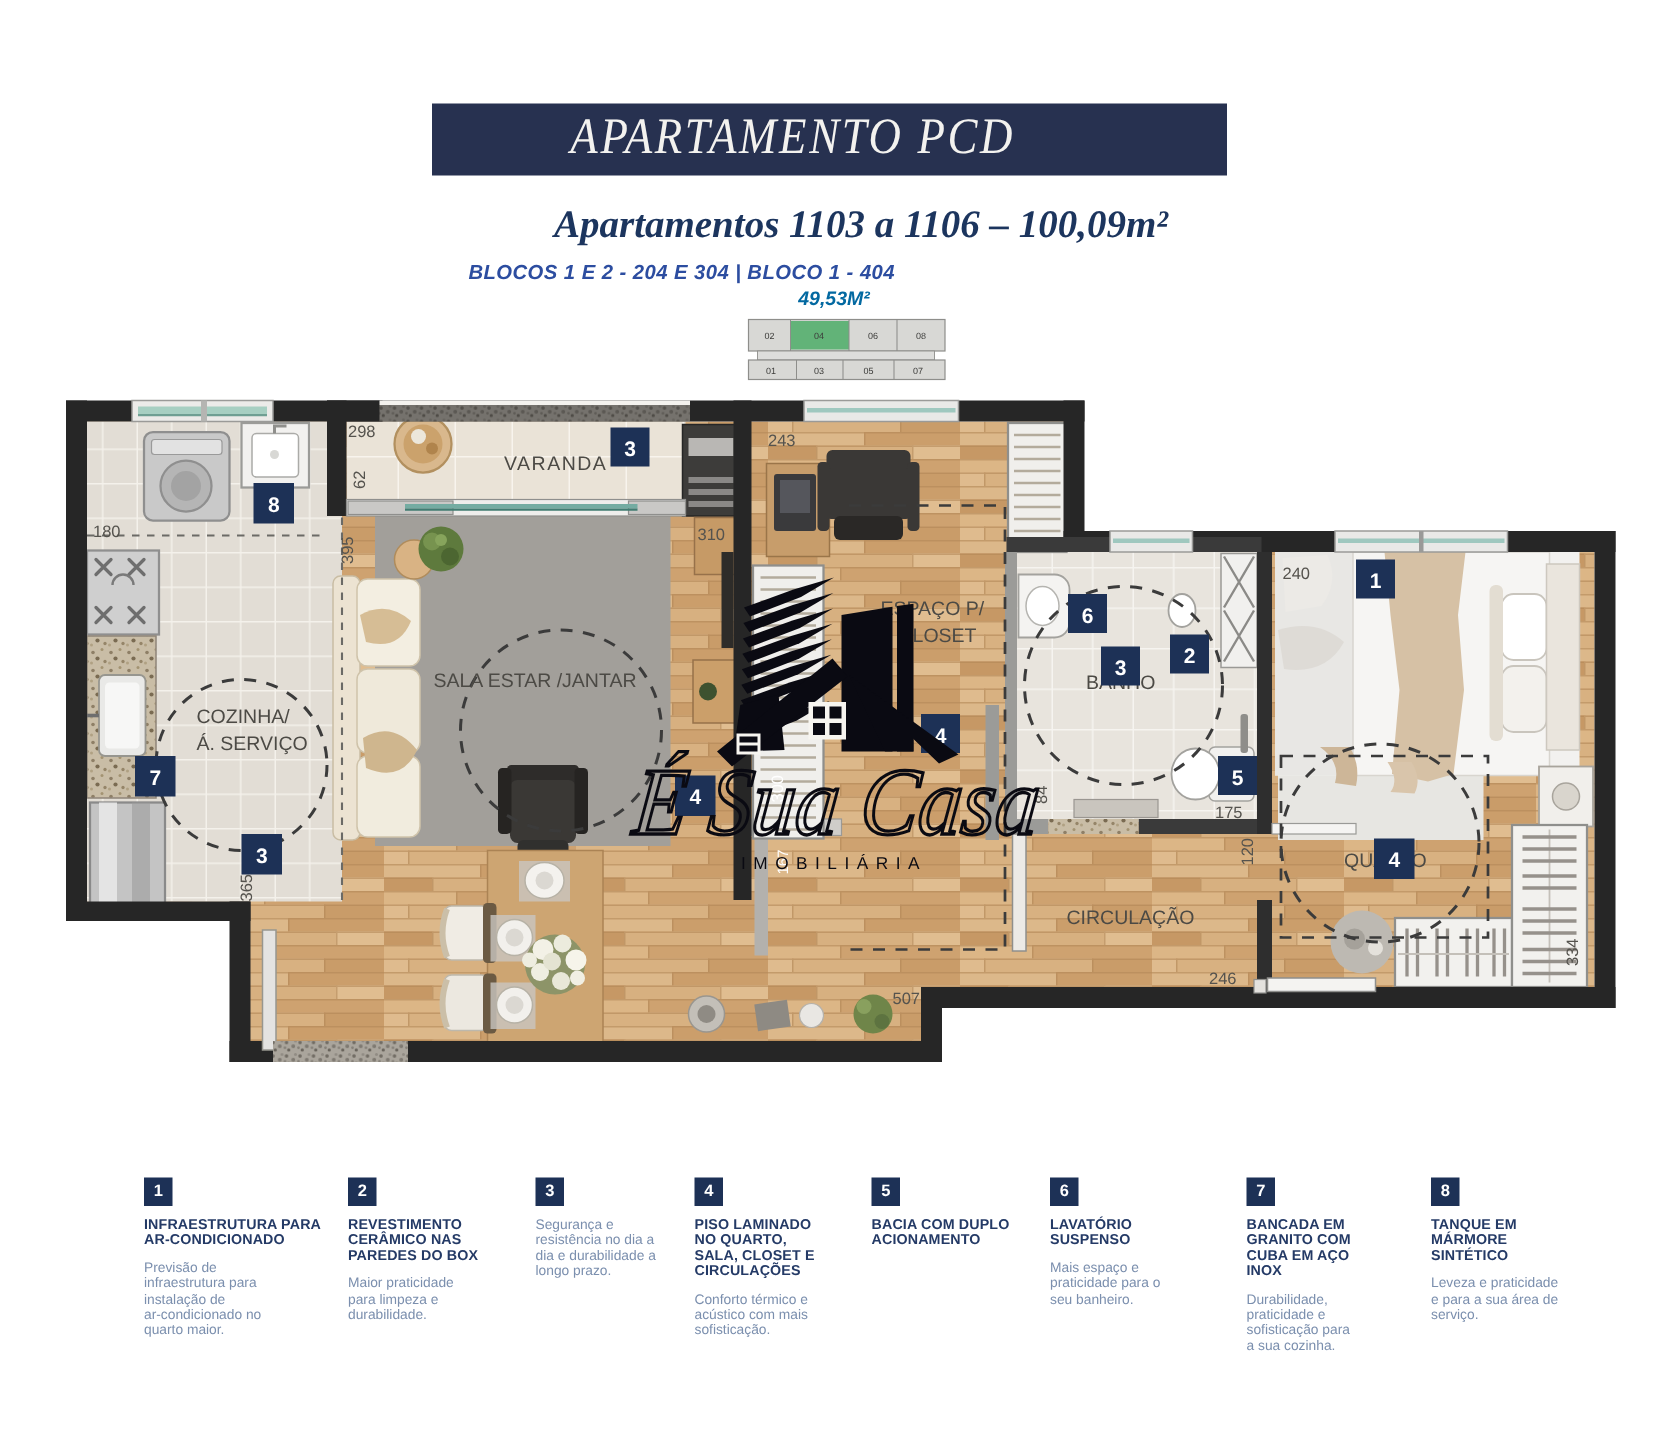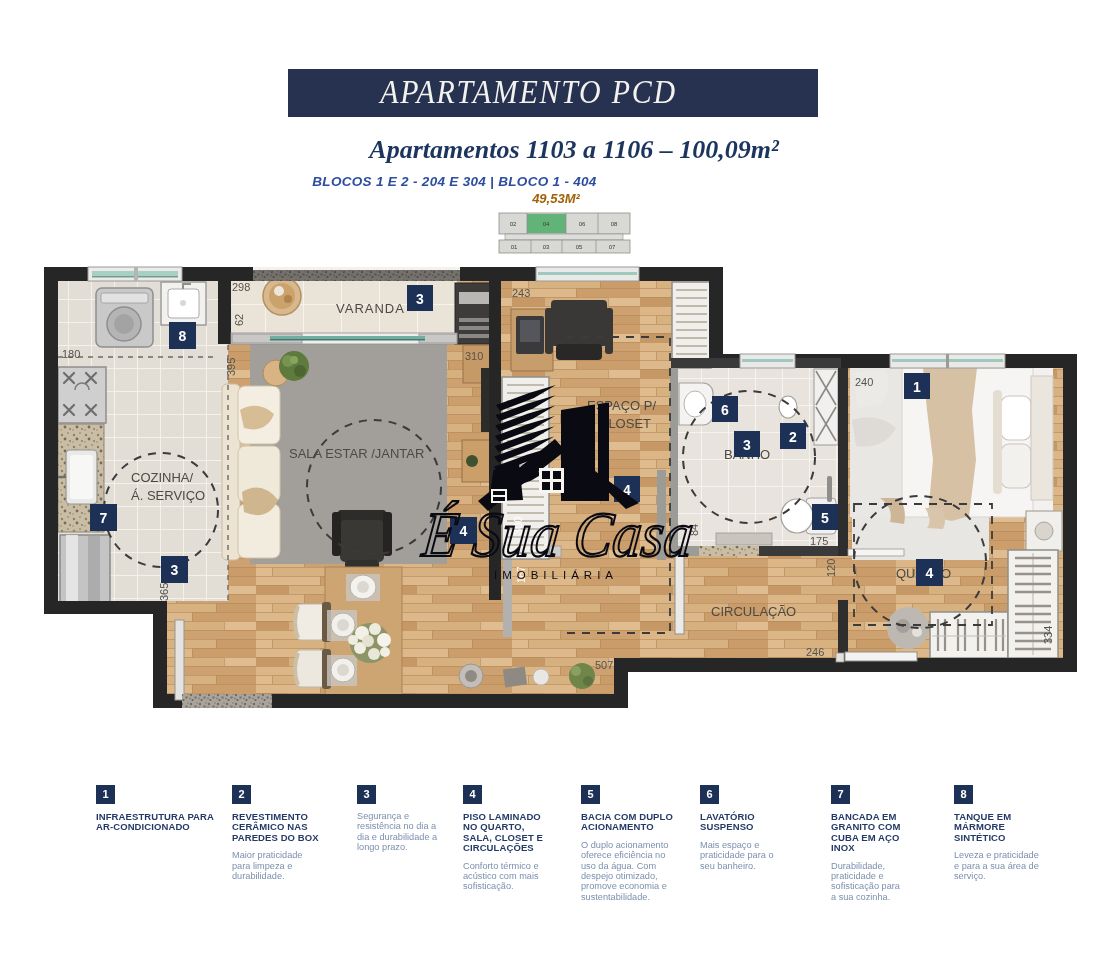--- a/index.html
+++ b/index.html
@@ -14,21 +14,21 @@
 <body>
 
 <div class="abs" style="left:288px;top:69px;width:530px;height:48px;background:#273150;"></div>
 
 <div class="abs" style="left:288px;top:73px;width:480px;text-align:center;color:#f3f2ef;font-family:'Liberation Serif',serif;font-style:italic;font-size:34px;letter-spacing:2px;"><span style="display:inline-block;transform:scaleX(0.88);transform-origin:center;">APARTAMENTO PCD</span></div>
 
 <div class="abs" style="left:18px;top:135px;width:1112px;text-align:center;color:#1c355e;font-family:'Liberation Serif',serif;font-style:italic;font-weight:bold;font-size:26px;">Apartamentos 1103 a 1106 – 100,09m²</div>
 
 <div class="abs" style="left:0;top:174px;width:909px;text-align:center;color:#2c4da0;font-style:italic;font-weight:bold;font-size:13.5px;letter-spacing:0.3px;">BLOCOS 1 E 2 - 204 E 304 | BLOCO 1 - 404</div>
 
-<div class="abs" style="left:0;top:191px;width:1112px;text-align:center;color:#a16207;font-style:italic;font-weight:bold;font-size:13px;">49,53M²</div>
+<div class="abs" style="left:0;top:191px;width:1112px;text-align:center;color:#0369a1;font-style:italic;font-weight:bold;font-size:13px;">49,53M²</div>
 
 <svg class="abs" style="left:0;top:0;" width="1112" height="964" viewBox="0 0 1112 964">
   <defs>
     <pattern id="wood" width="128" height="36" patternUnits="userSpaceOnUse">
       <rect width="128" height="36" fill="#d4ab7b"></rect>
       <rect x="0" y="0" width="64" height="9" fill="#dcb88a"></rect>
       <rect x="64" y="0" width="64" height="9" fill="#cb9e6b"></rect>
       <rect x="32" y="9" width="64" height="9" fill="#d7b080"></rect>
       <rect x="96" y="9" width="32" height="9" fill="#e0bd90"></rect>
       <rect x="0" y="9" width="32" height="9" fill="#c69865"></rect>
@@ -575,20 +575,21 @@
         <text x="0" y="0" text-anchor="middle" font-family="Liberation Serif, serif" font-style="italic" font-size="64" textLength="270" lengthAdjust="spacingAndGlyphs" fill="none" stroke="#0a0a12" stroke-width="2.2">É Sua Casa</text>
       </g>
 
     <text x="556" y="579" text-anchor="middle" font-family="Liberation Sans, sans-serif" font-size="11.5" letter-spacing="5" fill="#0a0a12">IMOBILIÁRIA</text>
   </g>
 </svg>
 
 <div class="legend-col" style="left:96px;">
   <div class="lbadge">1</div>
   <div class="ltitle">INFRAESTRUTURA PARA<br>AR-CONDICIONADO</div>
+  <div class="ldesc">Previsão de<br>infraestrutura para<br>instalação de<br>ar-condicionado no<br>quarto maior.</div>
 </div>
 
 <div class="legend-col" style="left:232px;">
   <div class="lbadge">2</div>
   <div class="ltitle">REVESTIMENTO<br>CERÂMICO NAS<br>PAREDES DO BOX</div>
   <div class="ldesc">Maior praticidade<br>para limpeza e<br>durabilidade.</div>
 </div>
 
 <div class="legend-col" style="left:357px;">
   <div class="lbadge">3</div>
@@ -597,21 +598,20 @@
 
 <div class="legend-col" style="left:463px;">
   <div class="lbadge">4</div>
   <div class="ltitle">PISO LAMINADO<br>NO QUARTO,<br>SALA, CLOSET E<br>CIRCULAÇÕES</div>
   <div class="ldesc">Conforto térmico e<br>acústico com mais<br>sofisticação.</div>
 </div>
 
 <div class="legend-col" style="left:581px;">
   <div class="lbadge">5</div>
   <div class="ltitle">BACIA COM DUPLO<br>ACIONAMENTO</div>
-  <div class="ldesc">O duplo acionamento<br>oferece eficiência no<br>uso da água. Com<br>despejo otimizado,<br>promove economia e<br>sustentabilidade.</div>
 </div>
 
 <div class="legend-col" style="left:700px;">
   <div class="lbadge">6</div>
   <div class="ltitle">LAVATÓRIO<br>SUSPENSO</div>
   <div class="ldesc">Mais espaço e<br>praticidade para o<br>seu banheiro.</div>
 </div>
 
 <div class="legend-col" style="left:831px;">
   <div class="lbadge">7</div>

